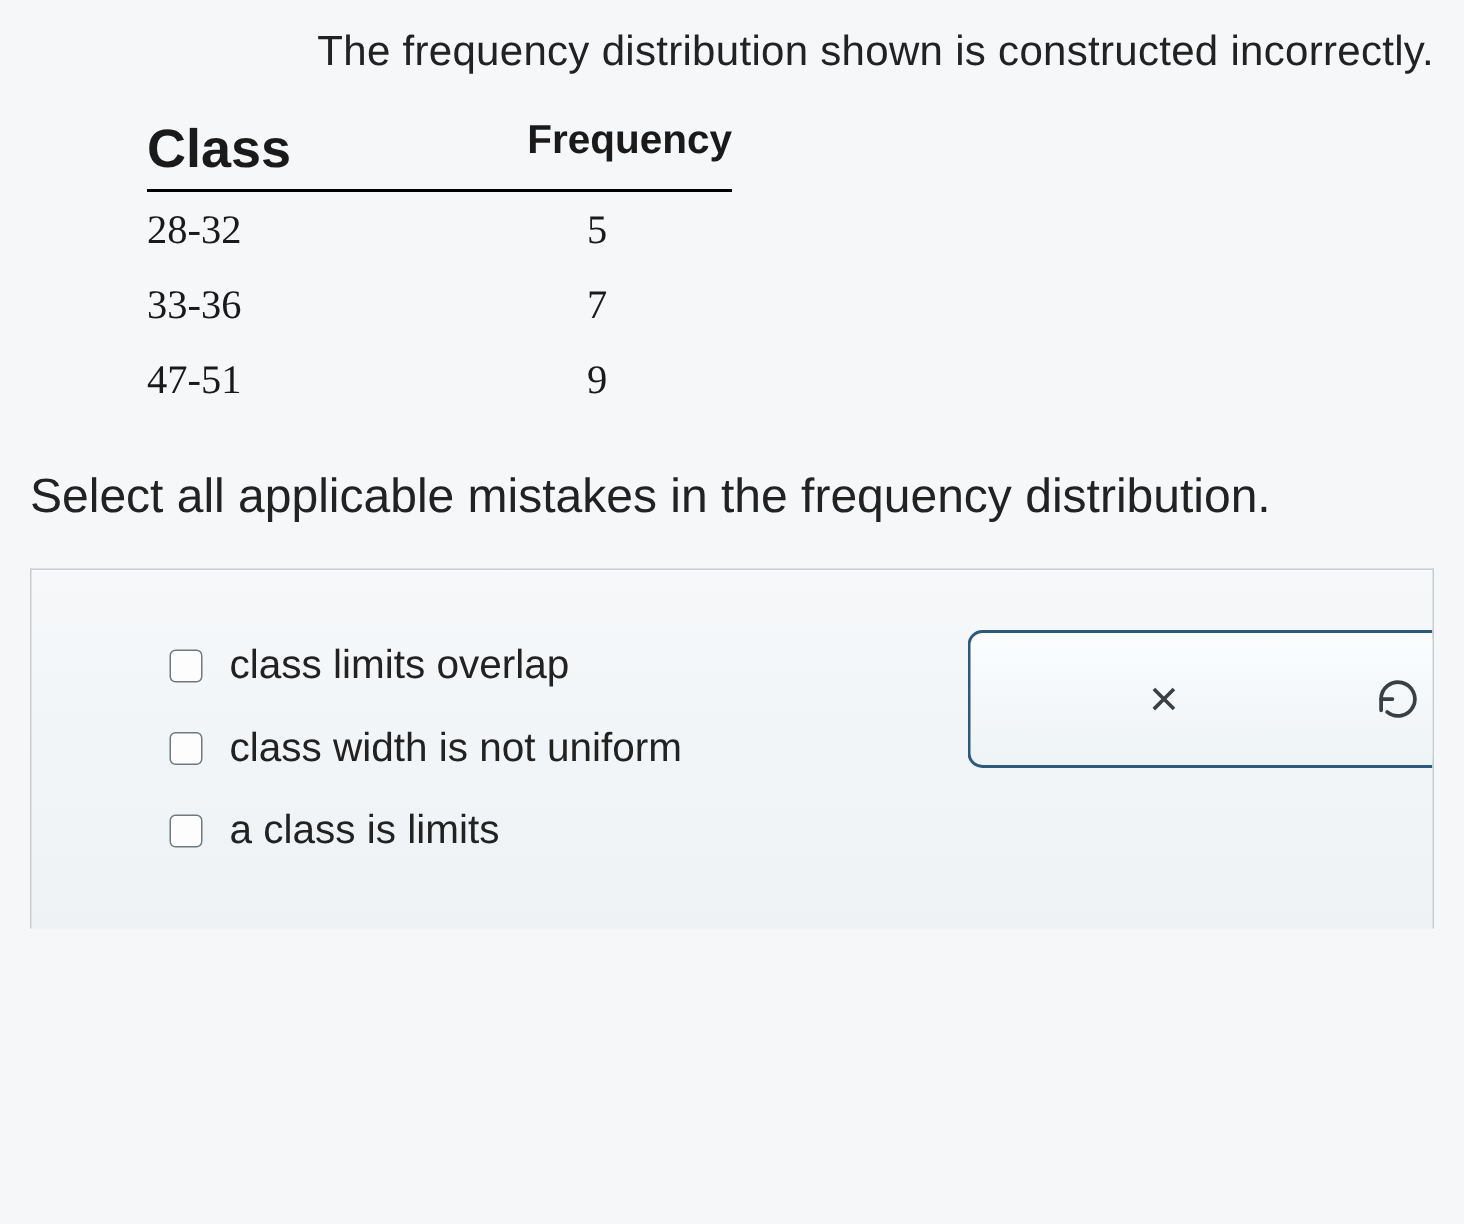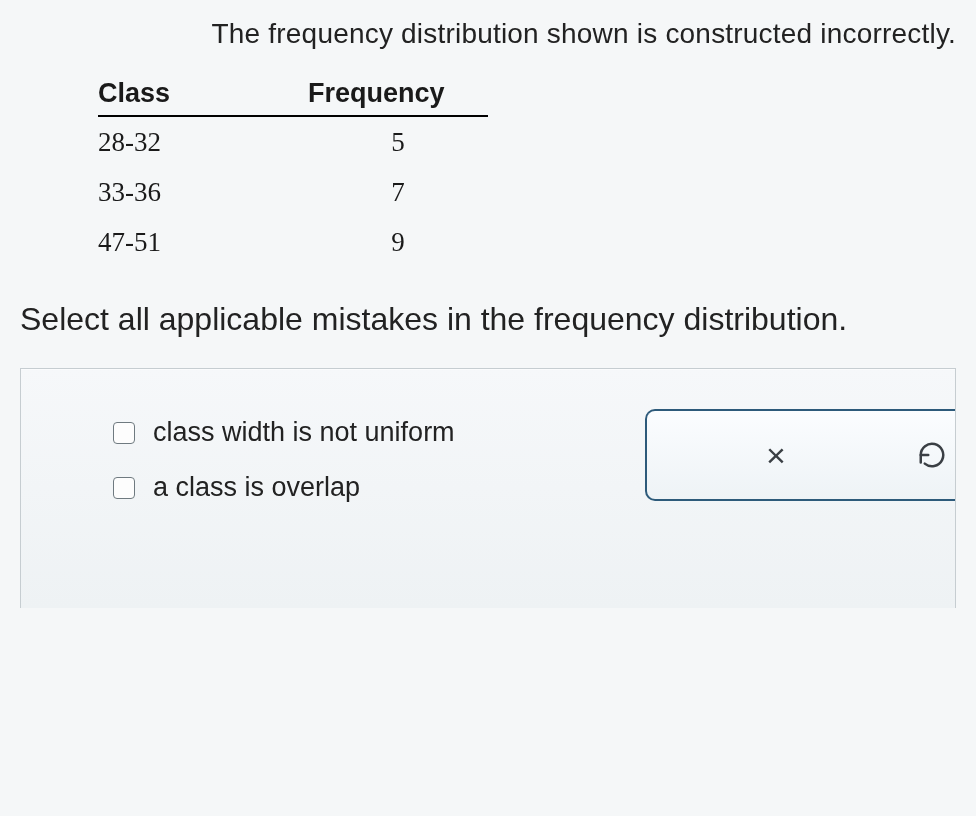--- a/index.html
+++ b/index.html
@@ -28,28 +28,28 @@
       margin-bottom: 34px;
     }
     .freq-header {
       display: flex;
       border-bottom: 2px solid #000;
       padding-bottom: 6px;
       width: 390px;
     }
     .freq-header .col-class {
       font-weight: bold;
-      font-size: 27px;
+      font-size: 36px;
       width: 210px;
     }
     .freq-header .col-freq {
       font-weight: bold;
       font-size: 27px;
       width: 180px;
-      text-align: left;
+      text-align: right;
     }
     .freq-row {
       display: flex;
       width: 390px;
       padding: 10px 0 9px 0;
     }
     .freq-row .col-class {
       font-size: 27px;
       width: 210px;
       font-family: "Times New Roman", serif;
@@ -149,29 +149,33 @@
   <div class="freq-row">
     <div class="col-class">47-51</div>
     <div class="col-freq">9</div>
   </div>
 </div>
 
 <div class="instruction">Select all applicable mistakes in the frequency distribution.</div>
 
 <div class="bottom-panel">
 
+  <div class="option-row">
+    <div class="checkbox"></div>
+    <div class="option-label">class limits overlap</div>
+  </div>
 
   <div class="option-row">
     <div class="checkbox"></div>
     <div class="option-label">class width is not uniform</div>
   </div>
 
   <div class="option-row">
     <div class="checkbox"></div>
-    <div class="option-label">a class is overlap</div>
+    <div class="option-label">a class is limits</div>
   </div>
 
   <div class="tool-panel">
     <div class="tool-x">
       <span>×</span>
     </div>
     <div class="tool-undo">
       <svg viewBox="0 0 24 24" fill="none" stroke="#3a3f44" stroke-width="2" stroke-linecap="round" stroke-linejoin="round">
         <path d="M3 12a9 9 0 1 1 3.2 6.9"></path>
         <polyline points="3 18 3 12 9 12"></polyline>

